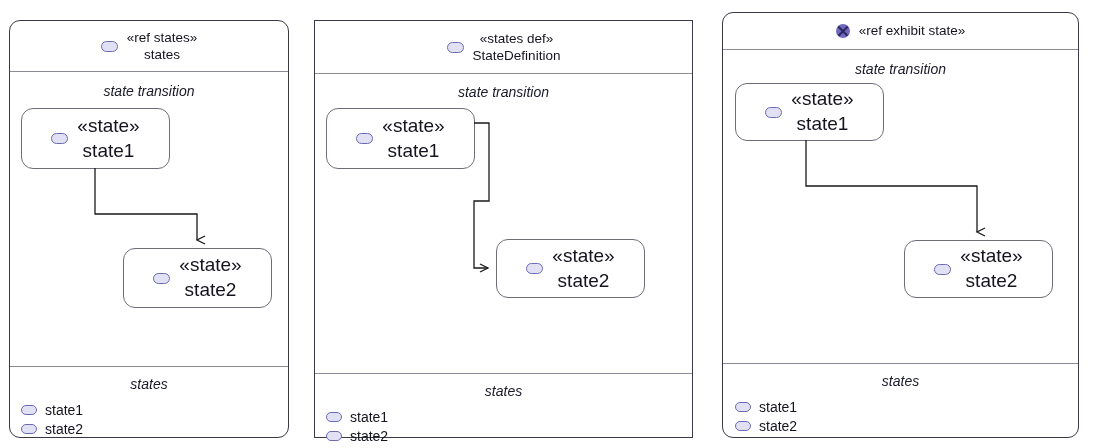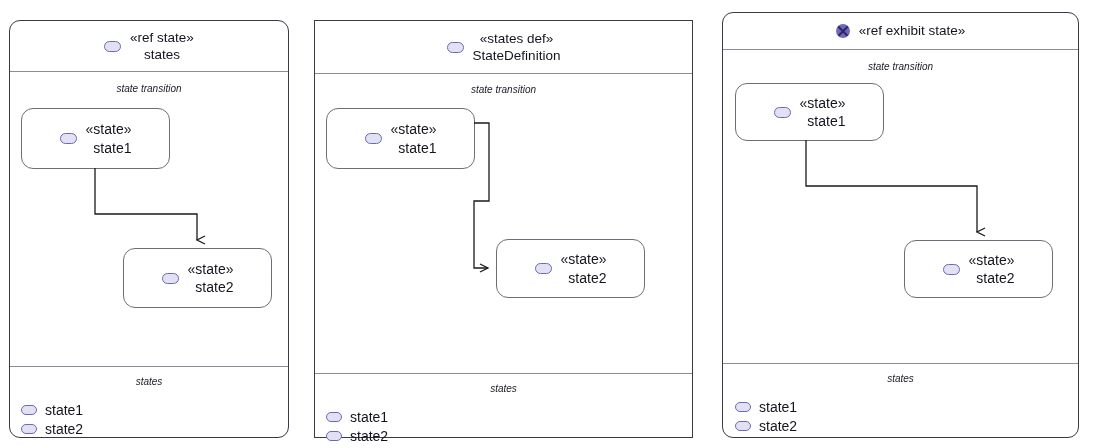--- a/index.html
+++ b/index.html
@@ -56,21 +56,21 @@
     left: 0; right: 0;
     height: 0;
     border-top: 1.3px solid #8c8c98;
   }
 
   .compartment-title {
     position: absolute;
     left: 0; right: 0;
     text-align: center;
     font-style: italic;
-    font-size: 10px;
+    font-size: 14px;
     color: #1a1a28;
   }
 
   
   .icon-state {
     display: inline-block;
     width: 17px;
     height: 11px;
     border: 1.3px solid #6b6bb5;
     border-radius: 5.5px;
@@ -116,23 +116,23 @@
     display: flex;
     align-items: center;
     justify-content: center;
   }
   .state-box .sb-inner {
     display: flex;
     align-items: center;
     gap: 9px;
   }
   .state-box .sb-text {
-    text-align: right;
+    text-align: center;
     line-height: 1.3;
-    font-size: 14px;
+    font-size: 19px;
     color: #14141e;
     white-space: nowrap;
   }
   .state-box .sb-text .kw { display: block; }
   .state-box .sb-text .nm { display: block; }
 
   
   .edge-layer {
     position: absolute;
     left: 0; top: 0;
@@ -162,21 +162,21 @@
 </style>
 </head>
 <body>
 
 <div class="panel rounded" style="left:9px; top:20px; width:280px; height:418px;">
 
   <div class="panel-header" style="height:50px;">
     <div class="hdr-inner">
       <span class="icon-state"></span>
       <span class="hdr-text">
-        <span class="kw">«ref state»</span>
+        <span class="kw">«ref states»</span>
         <span class="nm">states</span>
       </span>
     </div>
   </div>
 
   <div class="compartment-rule" style="top:50px;"></div>
 
   <div class="compartment-title" style="top:62px;">state transition</div>
 
   <div class="state-box" style="left:11px; top:87px; width:149px; height:61px;">

